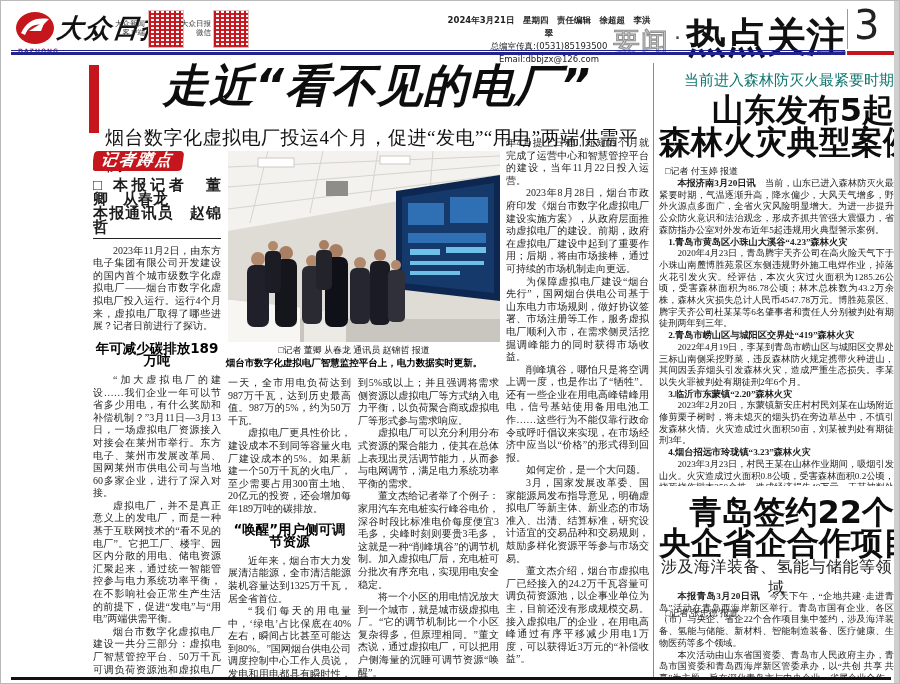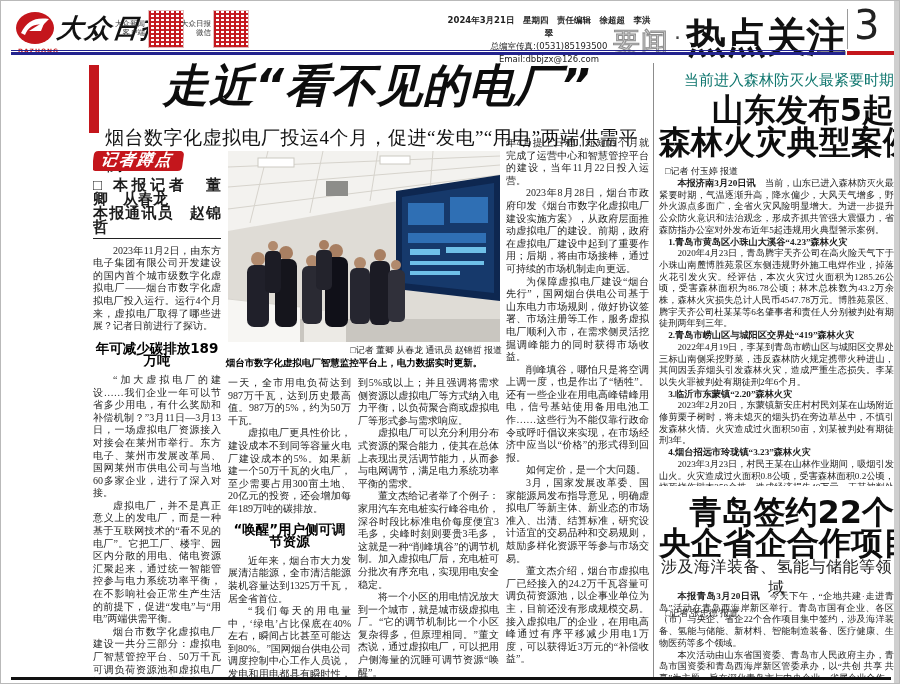--- a/index.html
+++ b/index.html
@@ -41,21 +41,21 @@
          font-family:"DejaVu Sans",sans-serif;letter-spacing:2px;}
   .byline{font-size:15px;font-weight:bold;margin-top:7px;line-height:14px;}
   .byrule{border:0;border-top:1px solid #222;margin:4px 0 6px 0;}
   .bodycol{position:absolute;text-align:justify;font-size:10px;line-height:12.6px;color:#1c1c1c;overflow:hidden;}
   .bodycol p{margin:0;text-indent:2em;}
   .bodycol p.noind{text-indent:0;}
   .colhead{font-family:"DejaVu Sans",sans-serif;font-weight:bold;font-size:13.5px;text-align:center;
            margin:7px 0;color:#000;}
   .photo{position:absolute;left:227px;top:150px;width:272px;height:191px;}
   .caption{position:absolute;left:205px;top:343px;width:296px;font-size:9px;line-height:13px;}
-  .cap-credit{text-align:right;color:#222;}
+  .cap-credit{text-align:center;color:#222;}
   .cap-text{text-align:center;font-weight:bold;font-size:9.5px;color:#000;}
   
   .vrule-main{position:absolute;left:652px;top:62px;width:1px;height:614px;background:#8c8c8c;}
   .r-kicker{position:absolute;left:658px;top:70px;width:235px;text-align:right;font-size:15px;color:#0f766e;}
   .r-title{position:absolute;left:658px;width:235px;text-align:right;font-size:32px;font-weight:900;
            color:#0d0d0d;font-family:"DejaVu Sans",sans-serif;white-space:nowrap;}
   .r-subtitle{position:absolute;left:658px;width:235px;text-align:center;font-size:16px;color:#222;letter-spacing:.5px;}
   .r-byline{position:absolute;left:664px;width:225px;font-size:9px;color:#222;}
   .rbody{position:absolute;left:658px;width:235px;text-align:justify;font-size:9.2px;line-height:11.7px;
          color:#1c1c1c;overflow:hidden;}

